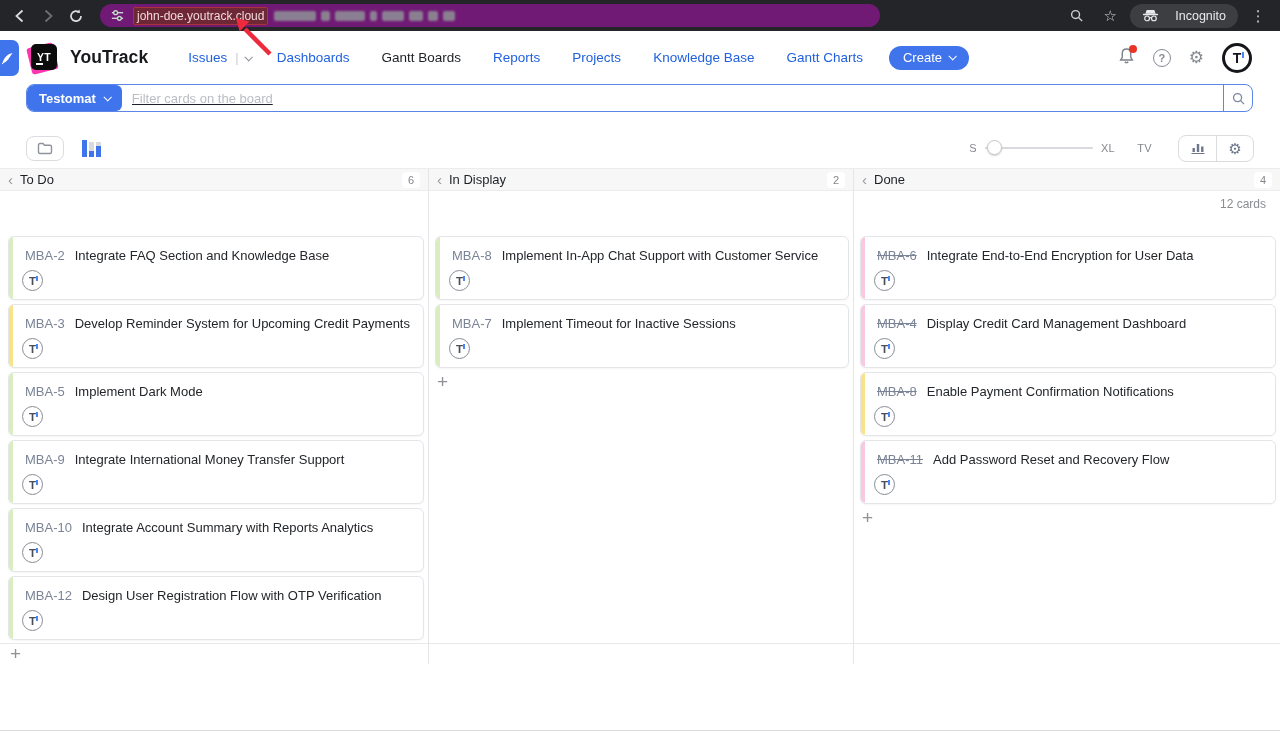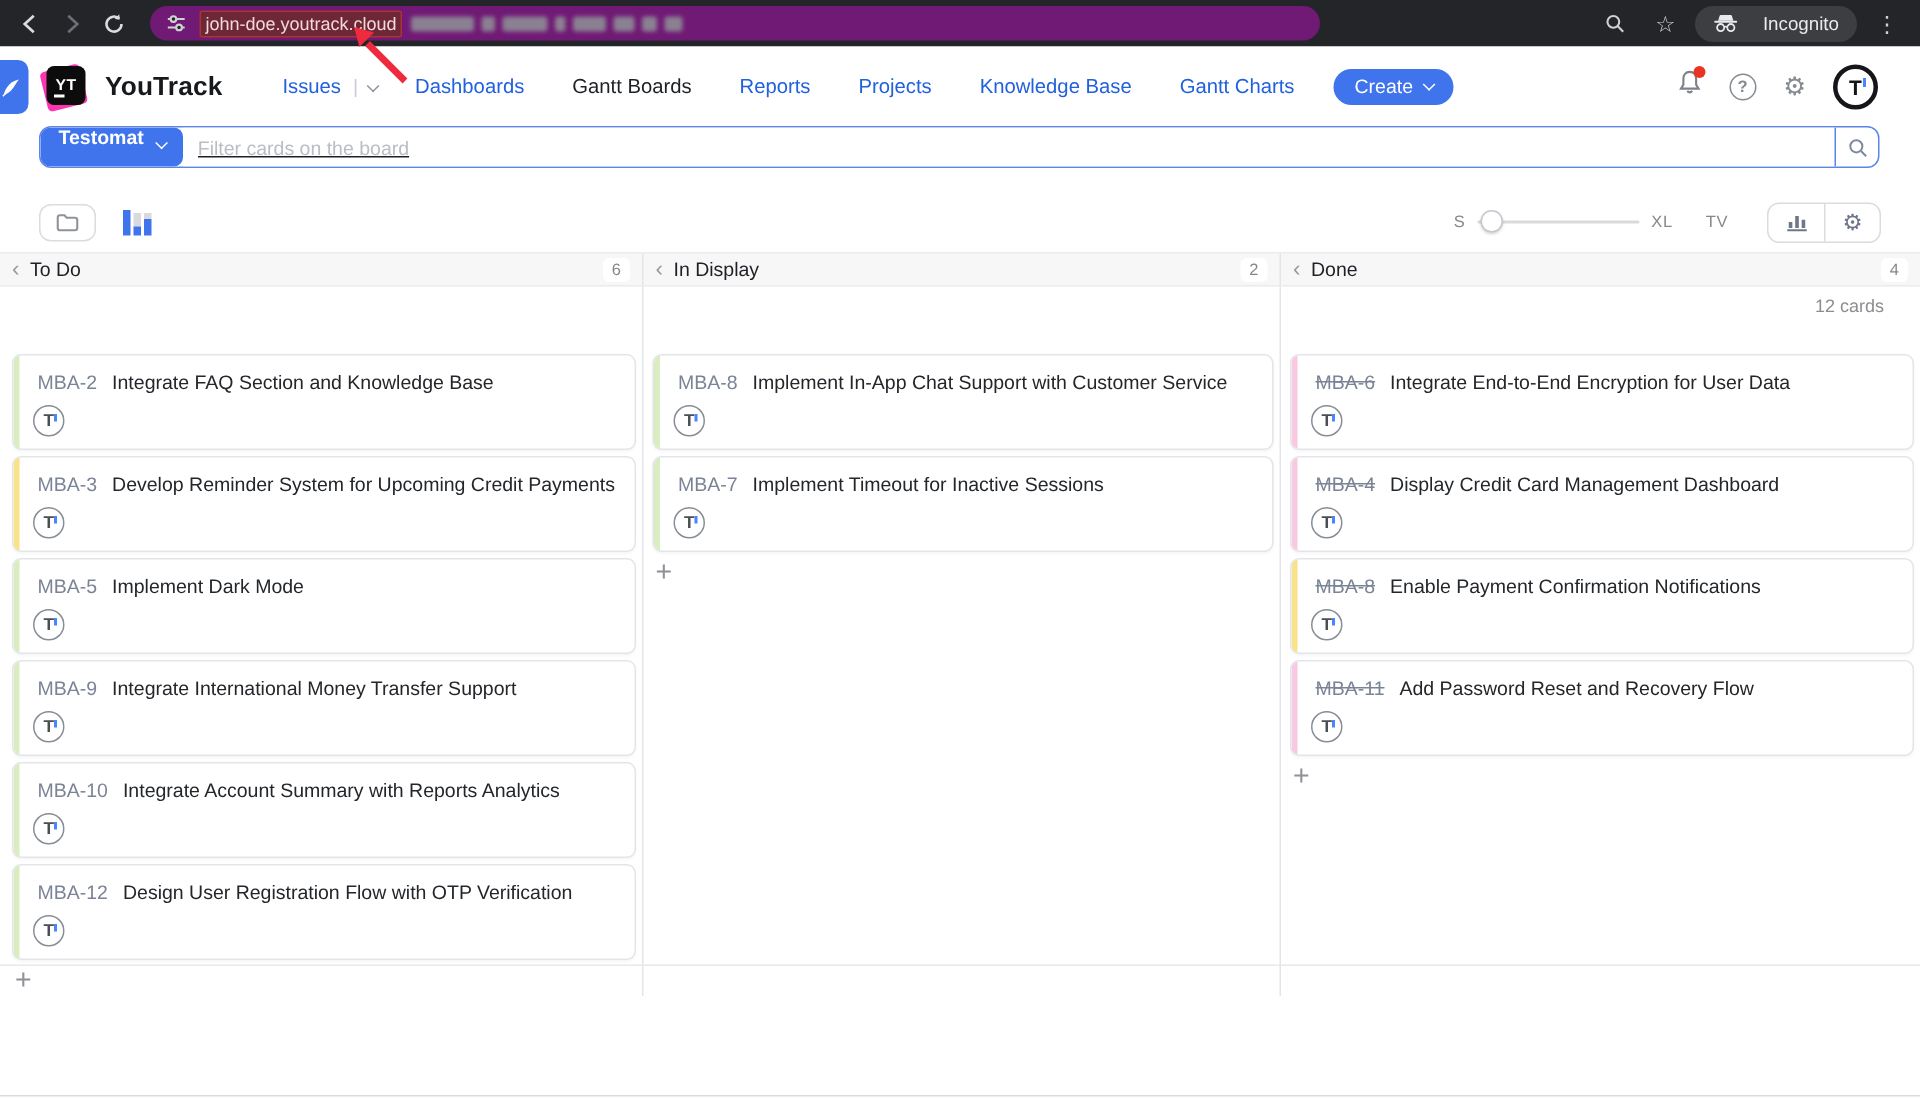--- a/index.html
+++ b/index.html
@@ -55,21 +55,21 @@
     font-size:11px; font-weight:bold; display:flex; align-items:center; justify-content:center; }
   .gear { font-size:17px; color:#868a91; line-height:1; }
   .user-avatar { position:relative; width:30px; height:30px; border:3px solid #141619; border-radius:50%; background:#fff;
     display:flex; align-items:center; justify-content:center; font-weight:bold; font-size:14px; color:#141619; }
   .user-avatar .tick, .t-avatar .tick { position:absolute; width:2.5px; height:6px; background:#4a84ff; right:5px; top:6px; }
 
   
   .filter-bar { position:absolute; top:84px; left:26px; width:1227px; height:28px;
     border:1.5px solid #5b86e8; border-radius:8px; display:flex; align-items:stretch; background:#fff; overflow:hidden; }
   .board-selector { background:#3f74ec; color:#fff; font-size:13px; font-weight:bold; border:none; cursor:pointer;
-    display:flex; align-items:flex-end; gap:8px; padding:12px 12px; border-radius:0 6px 6px 0; font-family:"Liberation Sans",sans-serif; }
+    display:flex; align-items:center; gap:8px; padding:1px 12px; border-radius:0 6px 6px 0; font-family:"Liberation Sans",sans-serif; }
   .filter-input { flex:1; border:none; outline:none; font-size:13px; padding:0 10px; color:#1d2024;
     font-family:"Liberation Sans",sans-serif;text-decoration:underline; }
   .filter-input::placeholder { color:#b9bdc4; }
   .filter-search { width:29px; border-left:1.5px solid #5b86e8; display:flex; align-items:center; justify-content:center; cursor:pointer; }
 
   
   .toolbar { position:absolute; top:133px; left:26px; width:1228px; height:30px; display:flex; align-items:center; }
   .folder-btn { width:38px; height:25px; border:1px solid #dadce0; border-radius:8px; background:#fff;
     display:flex; align-items:center; justify-content:center; cursor:pointer; }
   .chart-toggle { margin-left:18px; display:flex; align-items:flex-end; gap:2px; height:18px; cursor:pointer; }
@@ -85,21 +85,21 @@
   .btn-group .gbtn + .gbtn { border-left:1px solid #dadce0; }
 
   
   .board { position:absolute; top:168px; left:0; width:1280px; height:477px; }
   .col-headers { display:grid; grid-template-columns:428px 425px 427px; height:23px;
     background:#f7f7f8; border-top:1px solid #ececee; border-bottom:1px solid #ececee; }
   .col-head { display:flex; align-items:center; padding:0 8px; font-size:13px; color:#1d2024; }
   .col-head + .col-head { border-left:1px solid #e4e5e8; }
   .chev-left { color:#9599a0; font-size:15px; margin-right:7px; cursor:pointer; line-height:1; }
   .col-count { margin-left:auto; background:#fff; border-radius:4px; font-size:11px; color:#84878c; padding:2px 6px; }
-  .cards-total { position:absolute; top:29px; right:24px; font-size:12px; color:#8a8d91; }
+  .cards-total { position:absolute; top:29px; right:14px; font-size:12px; color:#8a8d91; }
   .columns { display:grid; grid-template-columns:428px 425px 427px; height:453px; border-bottom:1px solid #e7e8ea; }
   .col { padding:45px 4px 0 8px; }
   .col + .col { border-left:1px solid #e4e5e8; padding-left:6px; }
   .cards { display:flex; flex-direction:column; gap:4px; }
   .card { position:relative; background:#fff; border:1px solid #e4e5e9; border-radius:6px; height:64px;
     padding:9px 10px 8px 16px; box-shadow:0 1px 2px rgba(0,0,0,.04); cursor:pointer; overflow:hidden; }
   .card .stripe { position:absolute; left:0; top:0; bottom:0; width:4px; }
   .stripe.green { background:#d9edc0; }
   .stripe.yellow { background:#f8e38a; }
   .stripe.pink { background:#f9c9e1; }

